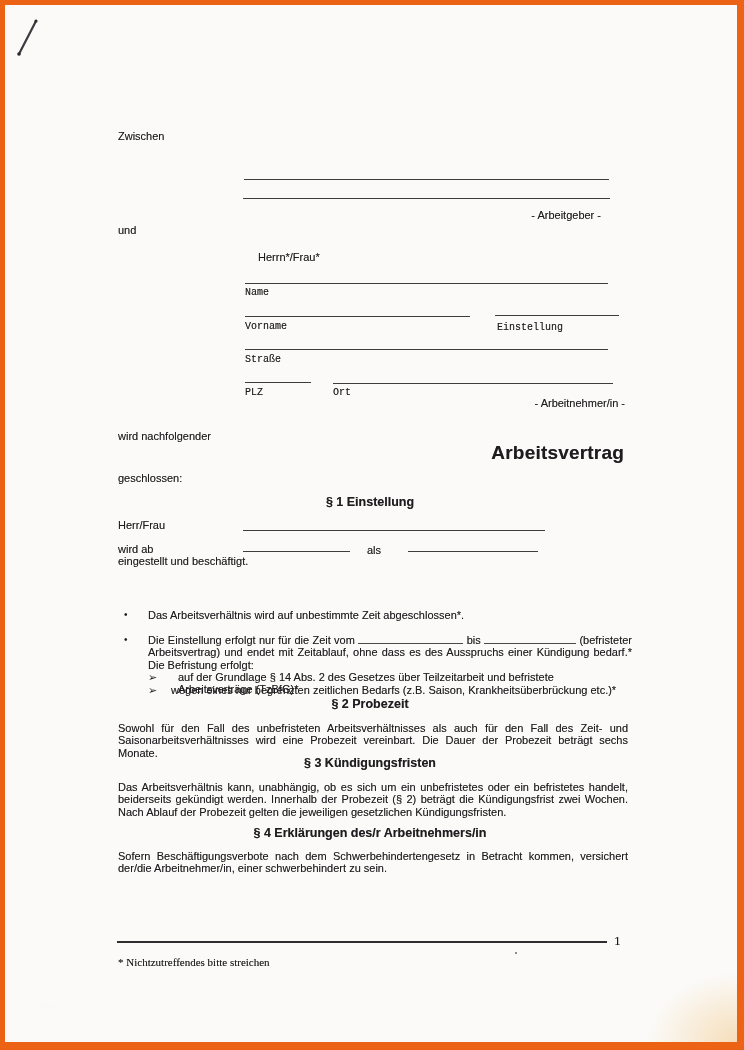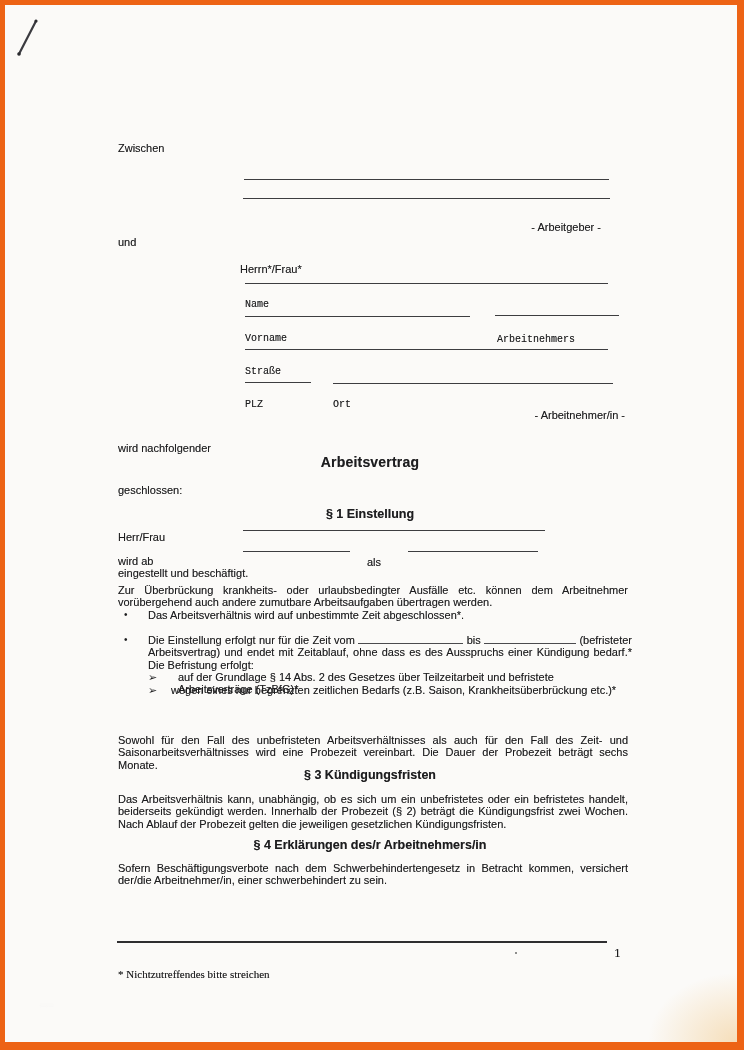--- a/index.html
+++ b/index.html
@@ -16,21 +16,21 @@
     left: 5px; top: 5px; right: 7px; bottom: 8px;
     background: #fbfaf8;
     color: #1d1d1f;
   }
   .paper::after { 
     content: "";
     position: absolute; right: 0; bottom: 0; width: 90px; height: 70px;
     background: radial-gradient(ellipse at 100% 100%, rgba(235,170,70,0.35), rgba(235,170,70,0) 70%);
     pointer-events: none;
   }
-  .abs { position: absolute; margin-top: 12px; }
+  .abs { position: absolute; }
   .txt {
     font-size: 11px;
     line-height: 13px;
     color: #1d1d1f;
     text-shadow: 0 0 0.4px rgba(20,20,20,0.45);
     white-space: nowrap;
   }
   .para {
     font-size: 11px;
     line-height: 12.4px;
@@ -41,23 +41,24 @@
   .small { font-size: 10px; font-family: Liberation Mono, monospace; }
   .center { text-align: center; }
   .right { text-align: right; }
   .heading {
     font-weight: bold;
     font-size: 12.5px;
     text-shadow: 0 0 0.5px rgba(20,20,20,0.5);
   }
   .doc-title {
     font-weight: bold;
-    font-size: 14px;
+    font-size: 19px;
     letter-spacing: 0.2px;
     text-shadow: 0 0 0.5px rgba(20,20,20,0.5);
+    text-align: right;
   }
   .rule {
     position: absolute;
     height: 1.3px;
     background: #3d3d40;
   }
   .rule.thick { height: 2px; background: #2e2e30; }
   .blank-inline {
     display: inline-block;
     width: 105px;
@@ -93,29 +94,29 @@
     <line x1="14" y1="49" x2="31" y2="16" stroke="#3b3b40" stroke-width="2.2" stroke-linecap="round"></line>
     <circle cx="14" cy="49" r="1.8" fill="#2b2b2f"></circle>
     <circle cx="31" cy="16" r="1.6" fill="#2b2b2f"></circle>
   </svg>
 
   <div class="abs txt" style="left:113px; top:125px;">Zwischen</div>
   <div class="rule" style="left:239px; top:174px; width:365px;"></div>
   <div class="rule" style="left:238px; top:193px; width:367px;"></div>
   <div class="abs txt right" style="left:416px; top:204px; width:180px;">- Arbeitgeber -</div>
   <div class="abs txt" style="left:113px; top:219px;">und</div>
-  <div class="abs txt" style="left:224px; top:246px;padding-left:11px;">Herrn*/Frau*</div>
+  <div class="abs txt" style="left:242px; top:246px;padding-left:11px;">Herrn*/Frau*</div>
 
   <div class="rule" style="left:240px; top:278px; width:363px;"></div>
   <div class="abs txt small" style="left:240px; top:281px;">Name</div>
 
   <div class="rule" style="left:240px; top:311px; width:225px;"></div>
   <div class="abs txt small" style="left:240px; top:315px;">Vorname</div>
   <div class="rule" style="left:490px; top:310px; width:124px;"></div>
-  <div class="abs txt small" style="left:492px; top:316px;">Arbeitnehmers</div>
+  <div class="abs txt small" style="left:492px; top:316px;">Einstellung</div>
 
   <div class="rule" style="left:240px; top:344px; width:363px;"></div>
   <div class="abs txt small" style="left:240px; top:348px;">Straße</div>
 
   <div class="rule" style="left:240px; top:377px; width:66px;"></div>
   <div class="abs txt small" style="left:240px; top:381px;">PLZ</div>
   <div class="rule" style="left:328px; top:378px; width:280px;"></div>
   <div class="abs txt small" style="left:328px; top:381px;">Ort</div>
 
   <div class="abs txt right" style="left:440px; top:392px; width:180px;">- Arbeitnehmer/in -</div>
@@ -126,41 +127,41 @@
 
   <div class="abs heading center" style="left:111px; top:490px; width:508px;">§ 1 Einstellung</div>
   <div class="abs txt" style="left:113px; top:514px;">Herr/Frau</div>
   <div class="rule" style="left:238px; top:525px; width:302px;"></div>
   <div class="abs txt" style="left:113px; top:538px;">wird ab</div>
   <div class="rule" style="left:238px; top:546px; width:107px;"></div>
   <div class="abs txt" style="left:362px; top:539px;">als</div>
   <div class="rule" style="left:403px; top:546px; width:130px;"></div>
   <div class="abs txt" style="left:113px; top:550px;">eingestellt und beschäftigt.</div>
 
-  <div class="abs para" style="left:113px; top:567px; width:510px;">Zur Überbrückung krankheits- oder urlaubsbedingter Ausfälle etc. können dem Arbeitnehmer vorübergehend auch andere zumutbare Arbeitsaufgaben übertragen werden.</div>
 
   <div class="bullet-row" style="left:113px; top:604px; width:512px;">
     <span class="bullet-marker">•</span>
     <div class="bullet-body para">Das Arbeitsverhältnis wird auf unbestimmte Zeit abgeschlossen*.</div>
   </div>
 
   <div class="bullet-row" style="left:113px; top:629px; width:514px;">
     <span class="bullet-marker">•</span>
     <div class="bullet-body para"><span>Die Einstellung erfolgt nur für die Zeit vom</span> <span class="blank-inline"></span> <span>bis</span> <span class="blank-inline b2"></span> <span>(befristeter Arbeitsvertrag) und endet mit Zeitablauf, ohne dass es des Ausspruchs einer Kündigung bedarf.* Die Befristung erfolgt:</span></div>
   </div>
 
   <div class="bullet-row" style="left:143px; top:666px; width:482px;">
     <span class="bullet-marker" style="left:0; font-size:11px;">➢</span>
     <div class="bullet-body para" style="margin-left:30px; text-align:left;">auf der Grundlage § 14 Abs. 2 des Gesetzes über Teilzeitarbeit und befristete Arbeitsverträge (TzBfG)*</div>
   </div>
   <div class="bullet-row" style="left:143px; top:679px; width:482px;">
     <span class="bullet-marker" style="left:0; font-size:11px;">➢</span>
     <div class="bullet-body para" style="margin-left:23px; text-align:left;">wegen  eines nur begrenzten zeitlichen Bedarfs (z.B. Saison, Krankheitsüberbrückung etc.)*</div>
   </div>
 
+  <div class="abs heading center" style="left:111px; top:692px; width:508px;">§ 2 Probezeit</div>
   <div class="abs para" style="left:113px; top:717px; width:510px;">Sowohl für den Fall des unbefristeten Arbeitsverhältnisses als auch für den Fall des Zeit- und Saisonarbeitsverhältnisses wird eine Probezeit vereinbart. Die Dauer der Probezeit beträgt sechs Monate.</div>
 
   <div class="abs heading center" style="left:111px; top:751px; width:508px;">§ 3 Kündigungsfristen</div>
   <div class="abs para" style="left:113px; top:776px; width:510px;">Das Arbeitsverhältnis kann, unabhängig, ob es sich um ein unbefristetes oder ein befristetes handelt, beiderseits gekündigt werden. Innerhalb der Probezeit (§ 2) beträgt die Kündigungsfrist zwei Wochen. Nach Ablauf der Probezeit gelten die jeweiligen gesetzlichen Kündigungsfristen.</div>
 
   <div class="abs heading center" style="left:111px; top:821px; width:508px;">§ 4 Erklärungen des/r Arbeitnehmers/in</div>
   <div class="abs para" style="left:113px; top:845px; width:510px;">Sofern Beschäftigungsverbote nach dem Schwerbehindertengesetz in Betracht kommen, versichert der/die Arbeitnehmer/in, einer schwerbehindert zu sein.</div>
 
   <div class="rule thick" style="left:112px; top:936px; width:490px;"></div>
   <div class="abs serif pagenum" style="left:609px; top:928px;">1</div>

